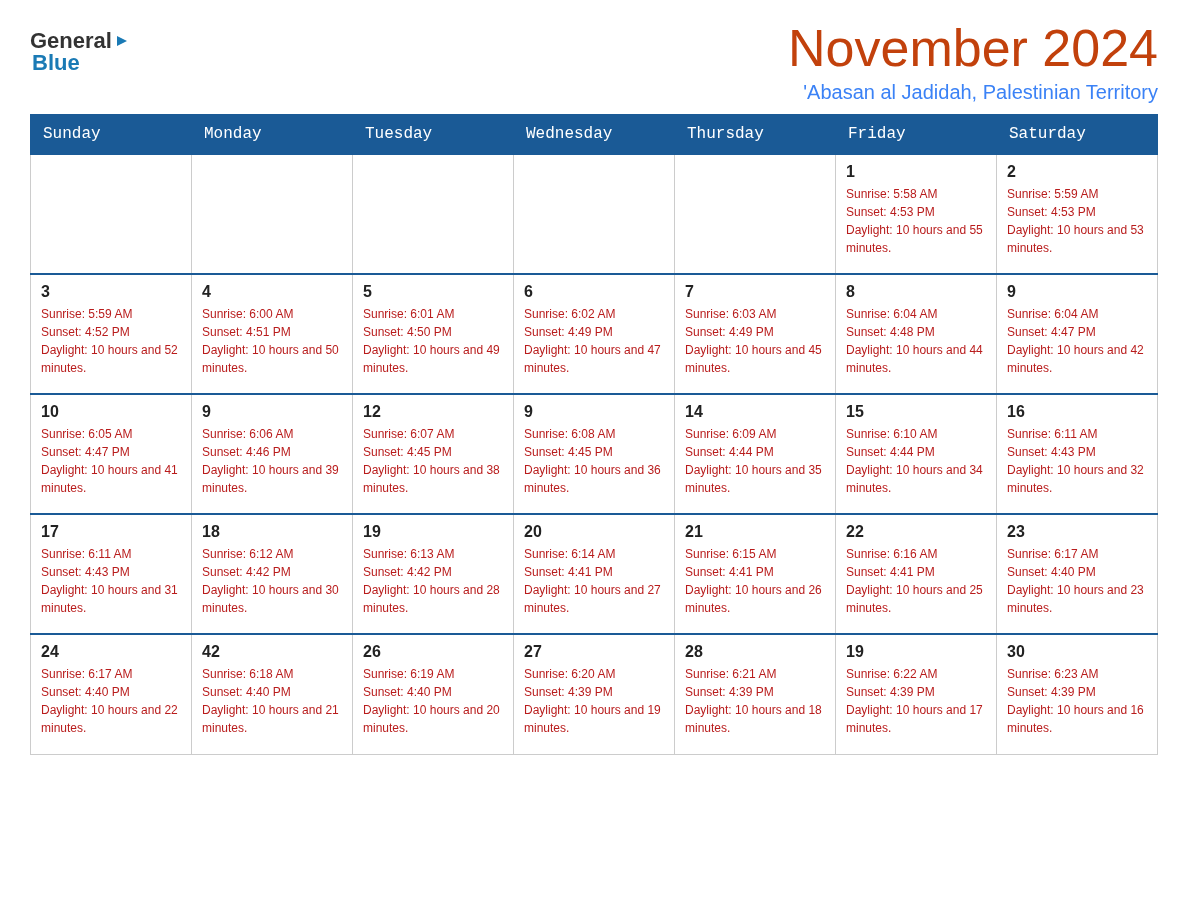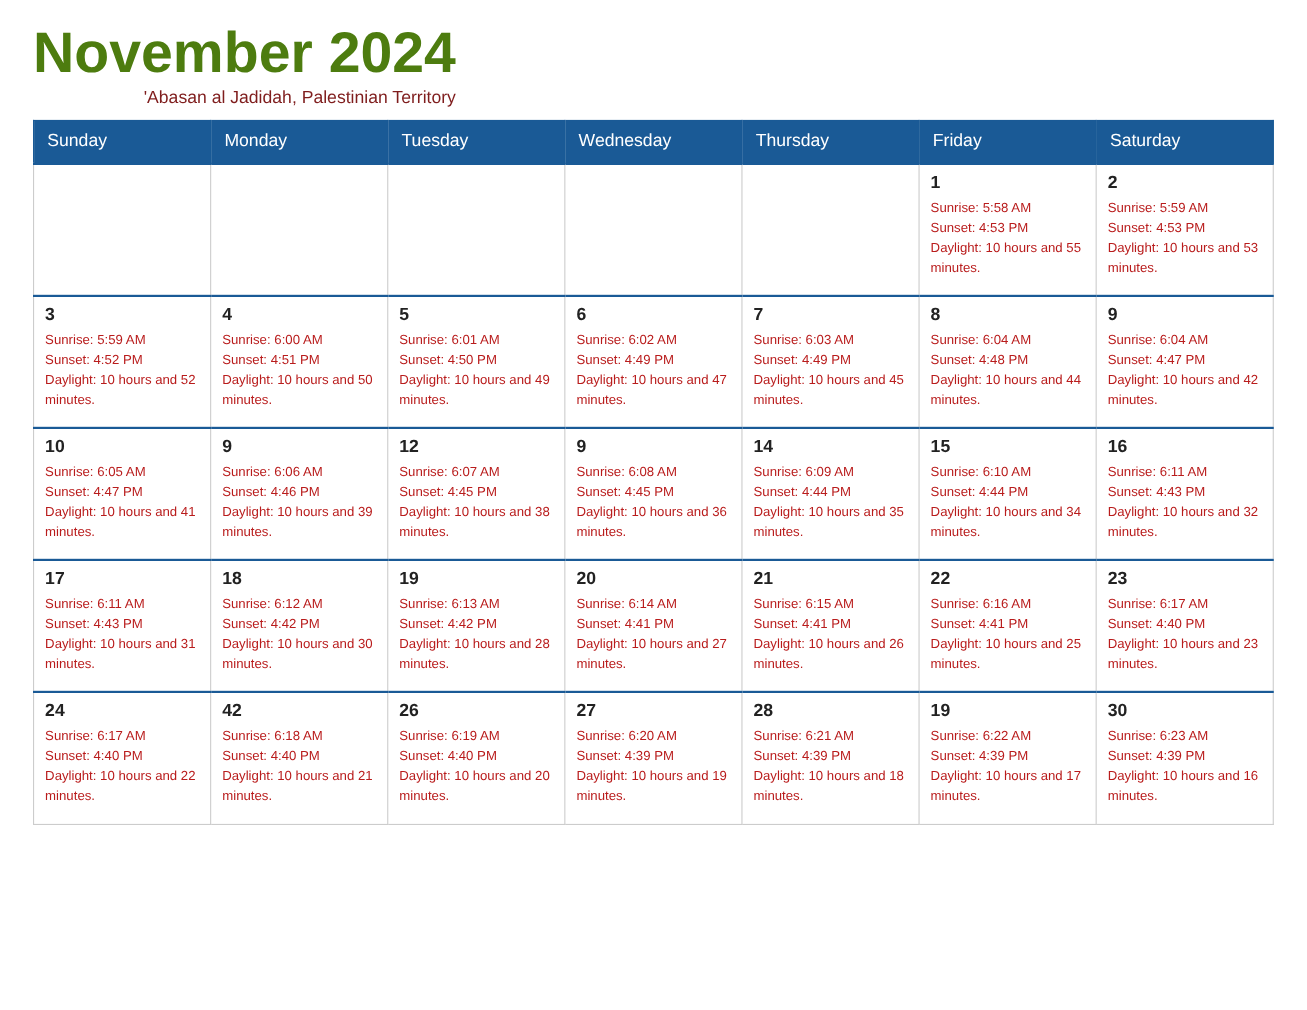--- a/index.html
+++ b/index.html
@@ -28,42 +28,43 @@
       font-weight: bold;
       color: #333;
       display: flex;
       align-items: center;
     }
     .title-section {
       text-align: right;
     }
     .month-title {
       font-size: 52px;
-      font-weight: bold;
-      color: #4d7c0f;
+      font-weight: normal;
+      color: #c2410c;
       line-height: 1.1;
     }
     .location {
-      font-size: 16px;
-      color: #7f1d1d;
+      font-size: 20px;
+      color: #3b82f6;
       margin-top: 4px;
     }
     .calendar {
       width: 100%;
       border-collapse: collapse;
       margin-top: 10px;
     }
     .calendar th {
       background: #1a5a96;
       color: #fff;
       text-align: left;
       padding: 10px 12px;
       font-size: 16px;
       font-weight: normal;
       border: 1px solid #1a5a96;
+      font-family: Liberation Mono, monospace;
     }
     .calendar td {
       vertical-align: top;
       border: 1px solid #ccc;
       padding: 8px 10px;
       width: calc(100% / 7);
       min-height: 110px;
       height: 120px;
     }
     .day-number {
@@ -81,20 +82,31 @@
       height: 120px;
     }
     tr.week-row td {
       border-top: 2px solid #1a5a96;
     }
   </style>
 </head>
 <body>
 
 <div class="header">
+  <div class="logo">
+    <div class="logo-text">
+      <span style="color:#333;font-weight:bold;">General</span>
+      <span style="display:inline-block;margin-left:3px;margin-right:0;">
+        <svg width="14" height="14" viewBox="0 0 14 14">
+            <polygon points="2,2 12,7 2,12" fill="#1a7ab5"></polygon>
+          </svg>
+      </span>
+    </div>
+    <div style="color:#1a7ab5;font-size:22px;font-weight:bold;margin-top:-4px;margin-left:2px;">Blue</div>
+  </div>
   <div class="title-section">
     <div class="month-title">November 2024</div>
     <div class="location">'Abasan al Jadidah, Palestinian Territory</div>
   </div>
 </div>
 
 <table class="calendar">
   <thead>
     <tr>
     <th>Sunday</th>

